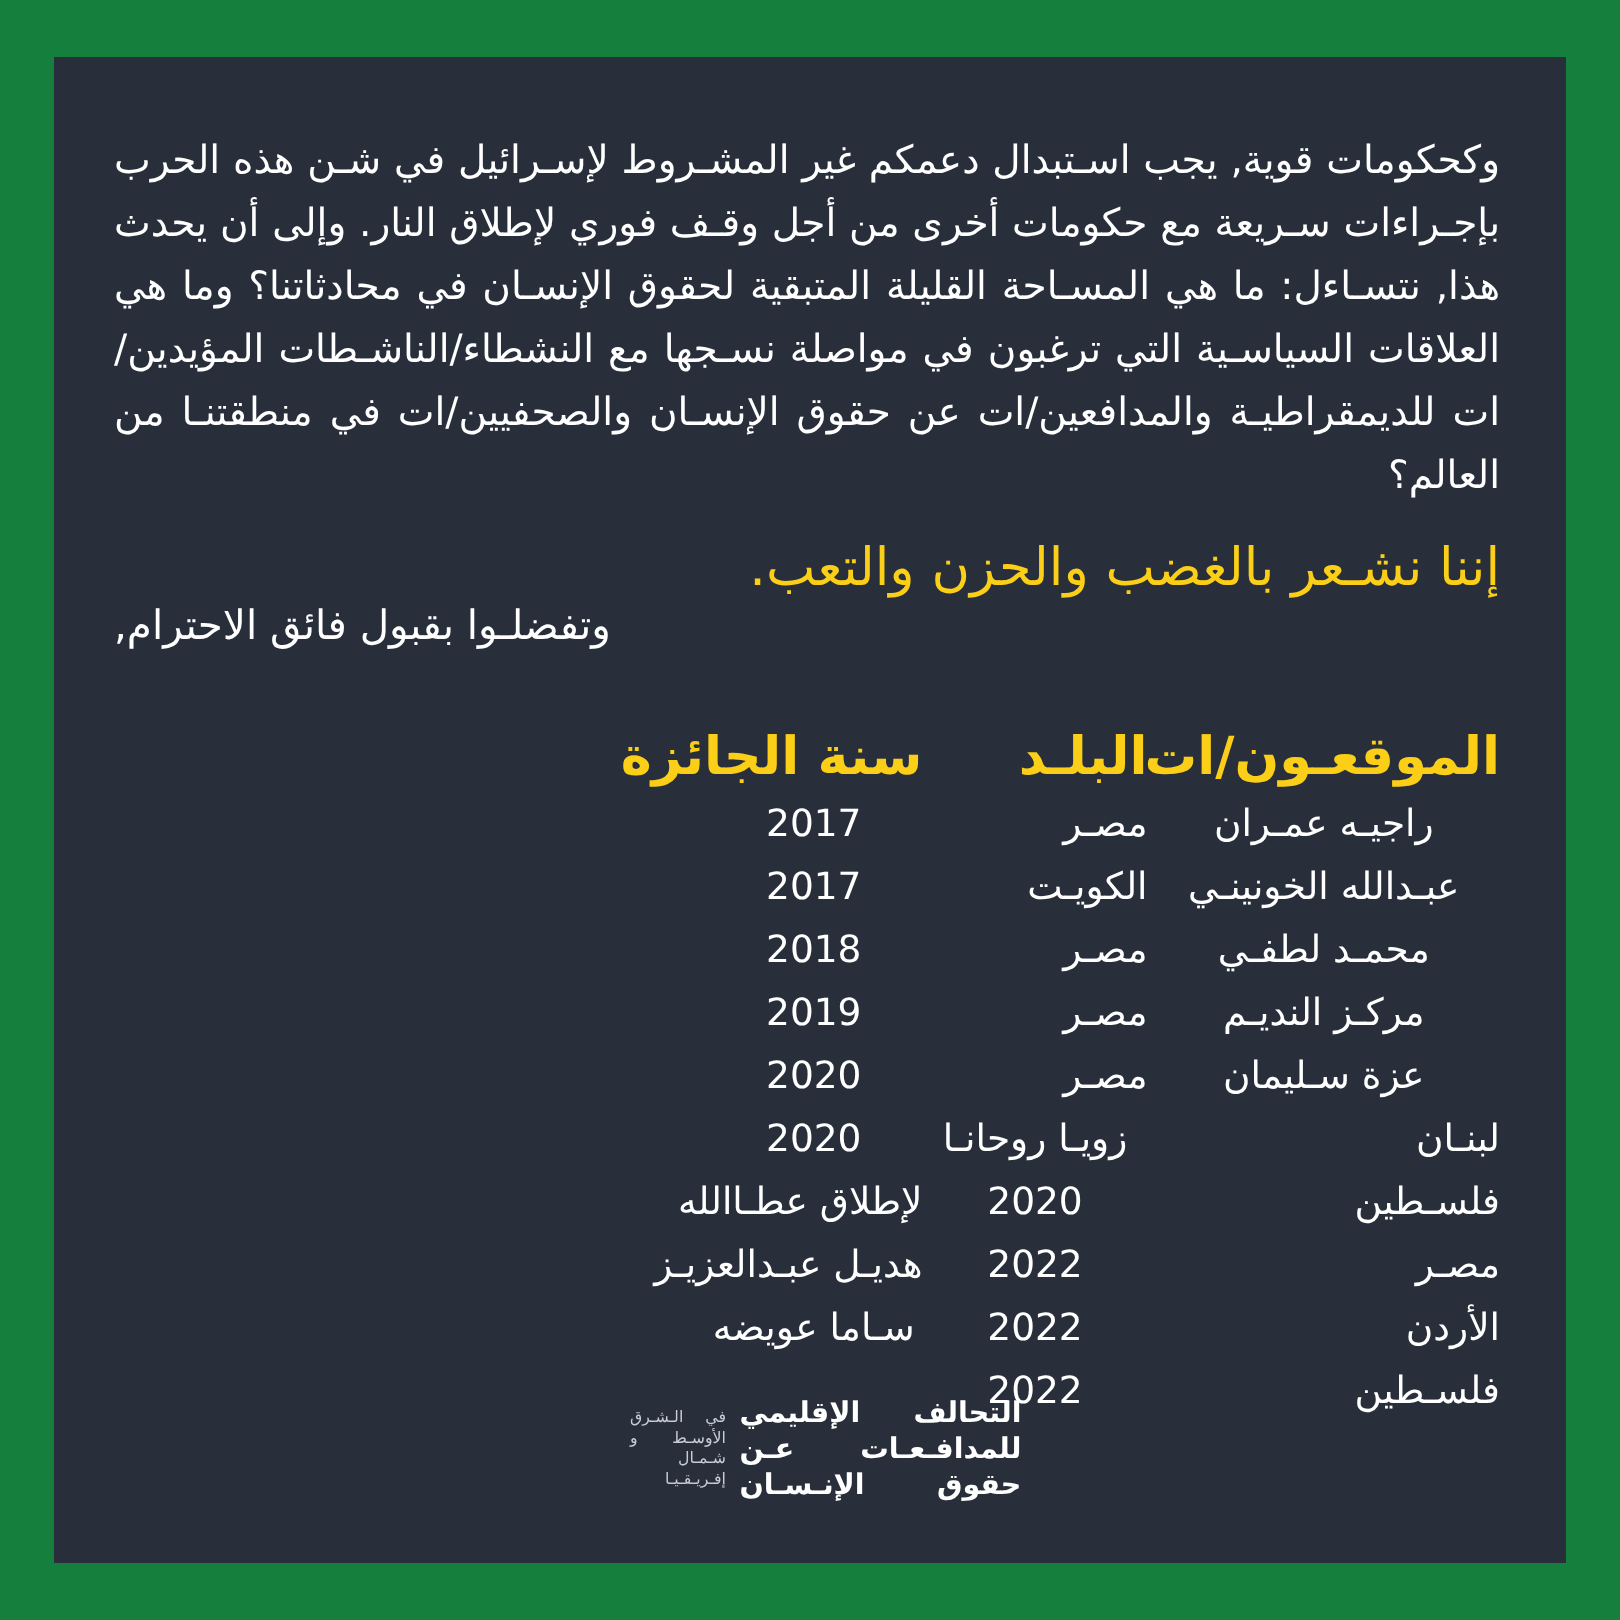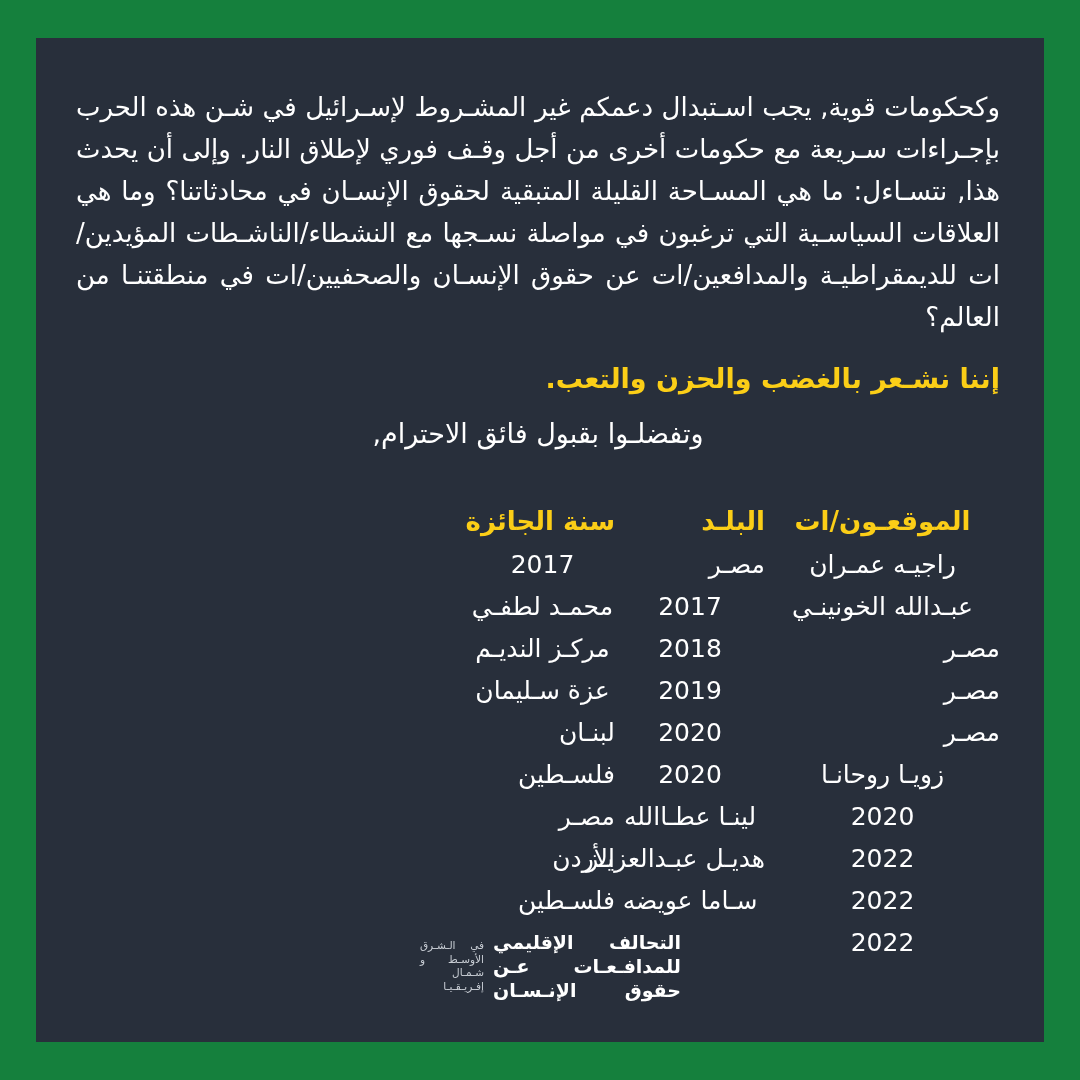--- a/index.html
+++ b/index.html
@@ -10,33 +10,33 @@
   .card{
     position:absolute;left:36px;top:38px;right:36px;bottom:38px;
     background:#282F3B;color:#FFFFFF;direction:rtl;
   }
   .content{padding:48px 44px 0 40px;}
   .paragraph{
     font-size:26px;line-height:42px;color:#FFFFFF;
     text-align:justify;text-align-last:right;letter-spacing:0;
   }
   .statement{
-    margin-top:20px;font-size:27px;line-height:42px;font-weight:700;
+    margin-top:20px;font-size:35px;line-height:42px;font-weight:400;
     color:#FBCE17;text-align:right;
   }
   .closing{
-    margin-top:16px;font-size:27px;line-height:36px;color:#FFFFFF;text-align:center;
+    margin-top:0;font-size:27px;line-height:36px;color:#FFFFFF;text-align:left;
   }
   .table{
     margin-top:46px;direction:rtl;display:grid;
     grid-template-columns:235px 150px 145px;
     width:-moz-max-content;width:max-content;
   }
   .th{
-    color:#FBCE17;font-weight:700;font-size:26px;line-height:46px;white-space:nowrap;
+    color:#FBCE17;font-weight:700;font-size:35px;line-height:46px;white-space:nowrap;
   }
   .td{
     color:#FFFFFF;font-size:25px;line-height:42px;white-space:nowrap;
   }
   .col-name{text-align:center;}
   .col-country{text-align:right;}
   .col-year{text-align:center;font-variant-numeric:tabular-nums;}
   .logo{
     position:absolute;bottom:40px;left:50%;transform:translateX(-46%);
     display:flex;direction:rtl;gap:9px;align-items:center;
@@ -68,20 +68,21 @@
       <div class="table">
         <div class="th col-name">الموقعـون/ات</div>
         <div class="th col-country">البلـد</div>
         <div class="th col-year">سنة الجائزة</div>
 
         <div class="td col-name">راجيـه عمـران</div>
         <div class="td col-country">مصـر</div>
         <div class="td col-year">2017</div>
 
         <div class="td col-name">عبـدالله الخونينـي</div>
+        <div class="td col-country">الكويـت</div>
         <div class="td col-year">2017</div>
 
         <div class="td col-name">محمـد لطفـي</div>
         <div class="td col-country">مصـر</div>
         <div class="td col-year">2018</div>
 
         <div class="td col-name">مركـز النديـم</div>
         <div class="td col-country">مصـر</div>
         <div class="td col-year">2019</div>
 
@@ -89,21 +90,21 @@
         <div class="td col-country">مصـر</div>
         <div class="td col-year">2020</div>
 
         <div class="td col-country">لبنـان</div>
         <div class="td col-name">زويـا روحانـا</div>
         <div class="td col-year">2020</div>
 
         <div class="td col-country">فلسـطين</div>
         <div class="td col-year">2020</div>
 
-        <div class="td col-name">لينـا عطـاالله</div>
+        <div class="td col-name">لإطلاق عطـاالله</div>
         <div class="td col-country">مصـر</div>
         <div class="td col-year">2022</div>
 
         <div class="td col-name">هديـل عبـدالعزيـز</div>
         <div class="td col-country">الأردن</div>
         <div class="td col-year">2022</div>
 
         <div class="td col-name">سـاما عويضه</div>
         <div class="td col-country">فلسـطين</div>
         <div class="td col-year">2022</div>

